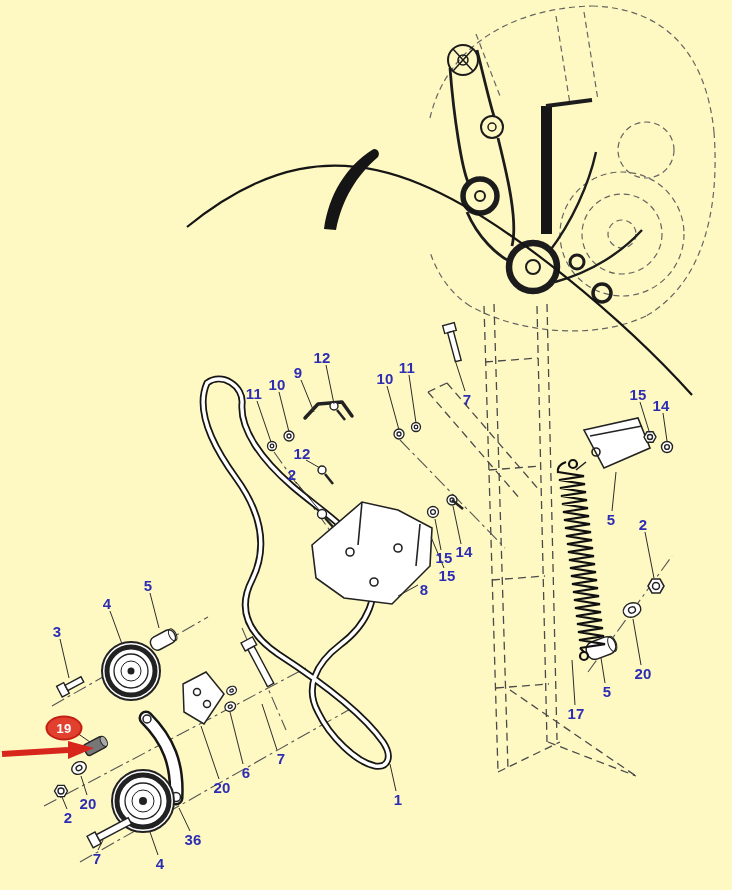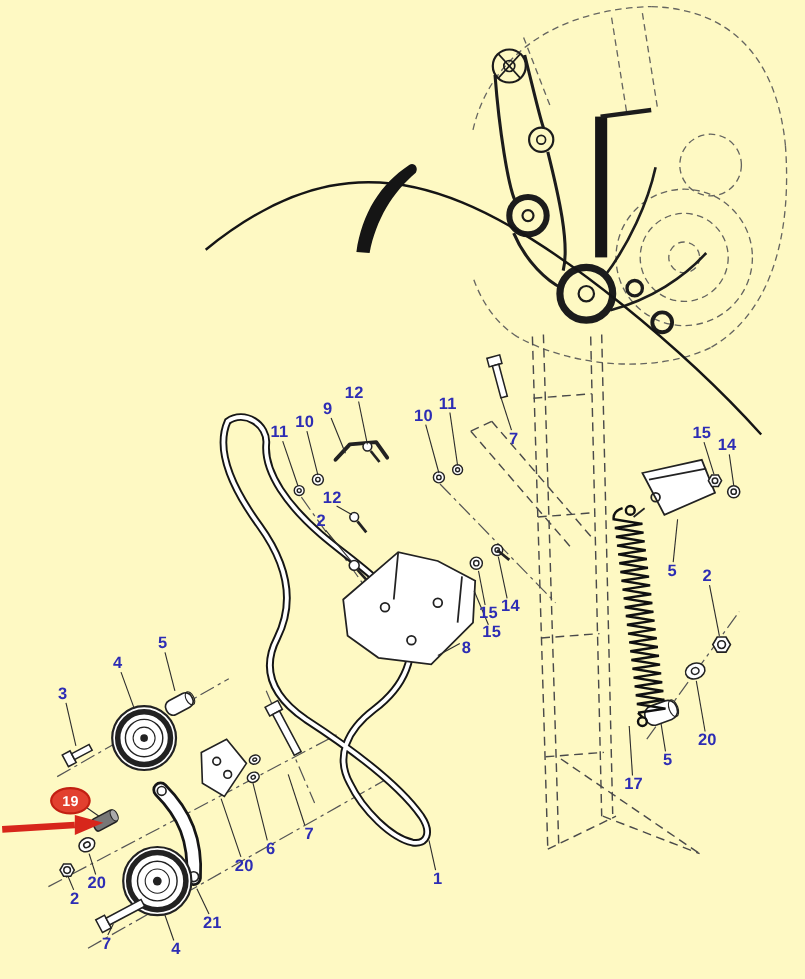--- a/index.html
+++ b/index.html
@@ -306,21 +306,21 @@
 <div class="co" style="left:424px;top:589px">8</div>
 <div class="co" style="left:447px;top:575px">15</div>
 <div class="co" style="left:148px;top:585px">5</div>
 <div class="co" style="left:107px;top:603px">4</div>
 <div class="co" style="left:57px;top:631px">3</div>
 <div class="co hl" style="left:64px;top:728px">19</div>
 <div class="co" style="left:88px;top:803px">20</div>
 <div class="co" style="left:68px;top:817px">2</div>
 <div class="co" style="left:97px;top:858px">7</div>
 <div class="co" style="left:160px;top:863px">4</div>
-<div class="co" style="left:193px;top:839px">21</div>
+<div class="co" style="left:193px;top:839px">36</div>
 <div class="co" style="left:222px;top:787px">20</div>
 <div class="co" style="left:246px;top:772px">6</div>
 <div class="co" style="left:281px;top:758px">7</div>
 <div class="co" style="left:398px;top:799px">1</div>
 <div class="co" style="left:576px;top:713px">17</div>
 <div class="co" style="left:607px;top:691px">5</div>
 <div class="co" style="left:643px;top:673px">20</div>
 
 </div>
 

